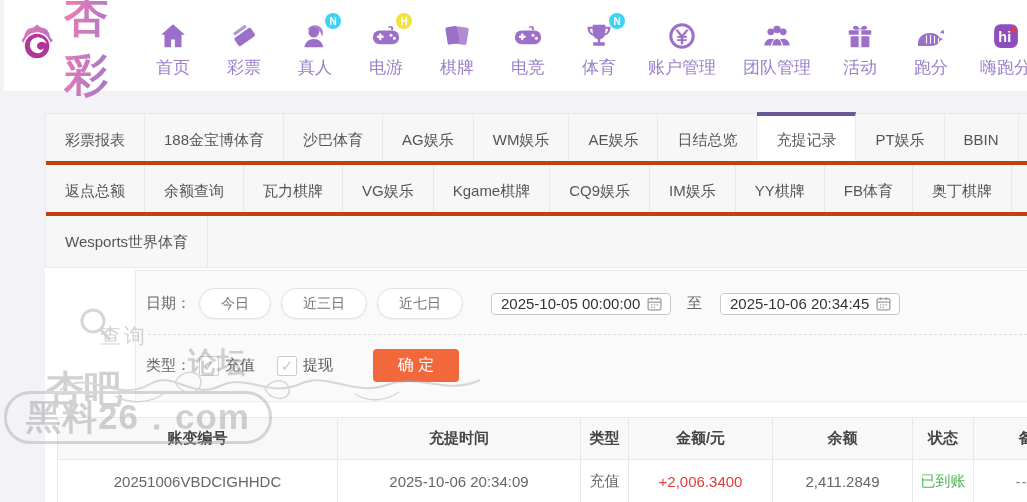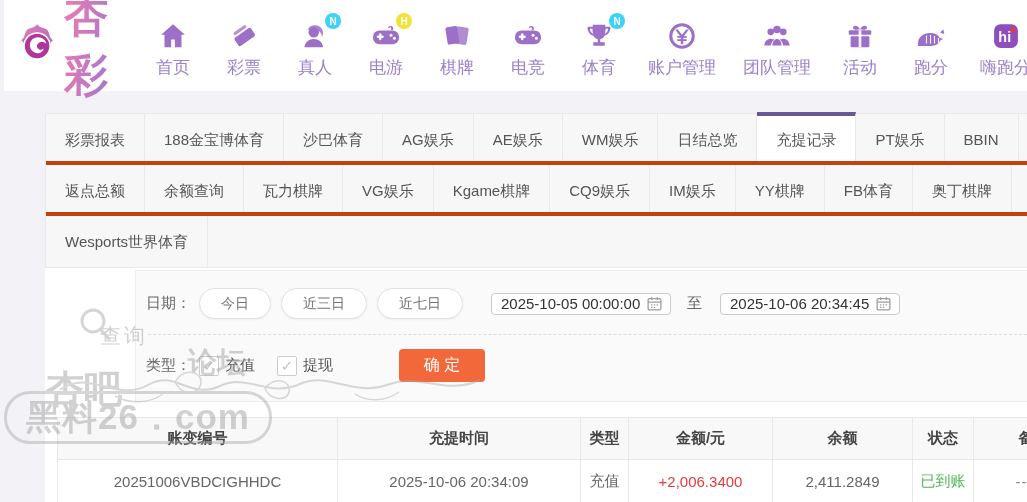--- a/index.html
+++ b/index.html
@@ -46,21 +46,21 @@
   .date-box { width:180px; height:22px; border:1px solid #c9c9c9; border-radius:4px; background:#fff;
     display:flex; align-items:center; justify-content:space-between; padding:0 7px 0 9px;
     font-size:15px; color:#333; margin-left:18px; cursor:text; white-space:nowrap; }
   .date-box svg { width:17px; height:17px; flex:none; }
   .to-label { font-size:15px; color:#666; margin-left:16px; }
   .dashed-sep { border-top:1px dashed #dcdcdc; margin:15px 0 14px 2px; }
   .cb { width:20px; height:20px; border:1px solid #ccc; border-radius:2px; background:#fff;
     display:inline-flex; align-items:center; justify-content:center; cursor:pointer; margin-right:6px; }
   .cb-check { color:#c6c6c6; font-size:15px; font-weight:bold; line-height:1; }
   .cb-label { font-size:15px; color:#555; margin-right:22px; }
-  .confirm-btn { width:86px; height:33px; margin-left:44px; background:#f2683a; border:none; border-radius:4px;
+  .confirm-btn { width:86px; height:33px; margin-left:18px; background:#f2683a; border:none; border-radius:4px;
     color:#fff; font-size:16px; cursor:pointer; font-family:inherit; }
 
   
   .table-wrap { margin:15px 0 0 12px; }
   table { border-collapse:collapse; table-layout:fixed; width:1036px; }
   th, td { border:1px solid #e8e8e8; text-align:center; font-size:15px; white-space:nowrap; overflow:hidden; }
   th { height:42px; background:#f8f8f8; color:#444; font-weight:bold; }
   td { height:44px; color:#666; background:#fff; }
   td.amount { color:#e23b3b; }
   td.status { color:#52b555; }
@@ -249,22 +249,22 @@
   </div>
 
   <div class="main">
 
     <div class="tabs">
       <div class="tab-row">
         <div class="tab">彩票报表</div>
         <div class="tab">188金宝博体育</div>
         <div class="tab">沙巴体育</div>
         <div class="tab">AG娱乐</div>
+        <div class="tab">WM娱乐</div>
         <div class="tab">AE娱乐</div>
-        <div class="tab">WM娱乐</div>
         <div class="tab">日结总览</div>
         <div class="tab active">充提记录</div>
         <div class="tab">PT娱乐</div>
         <div class="tab">BBIN</div>
         <div class="tab">账变报表</div>
 
       </div>
       <div class="tab-row">
         <div class="tab">返点总额</div>
         <div class="tab">余额查询</div>

